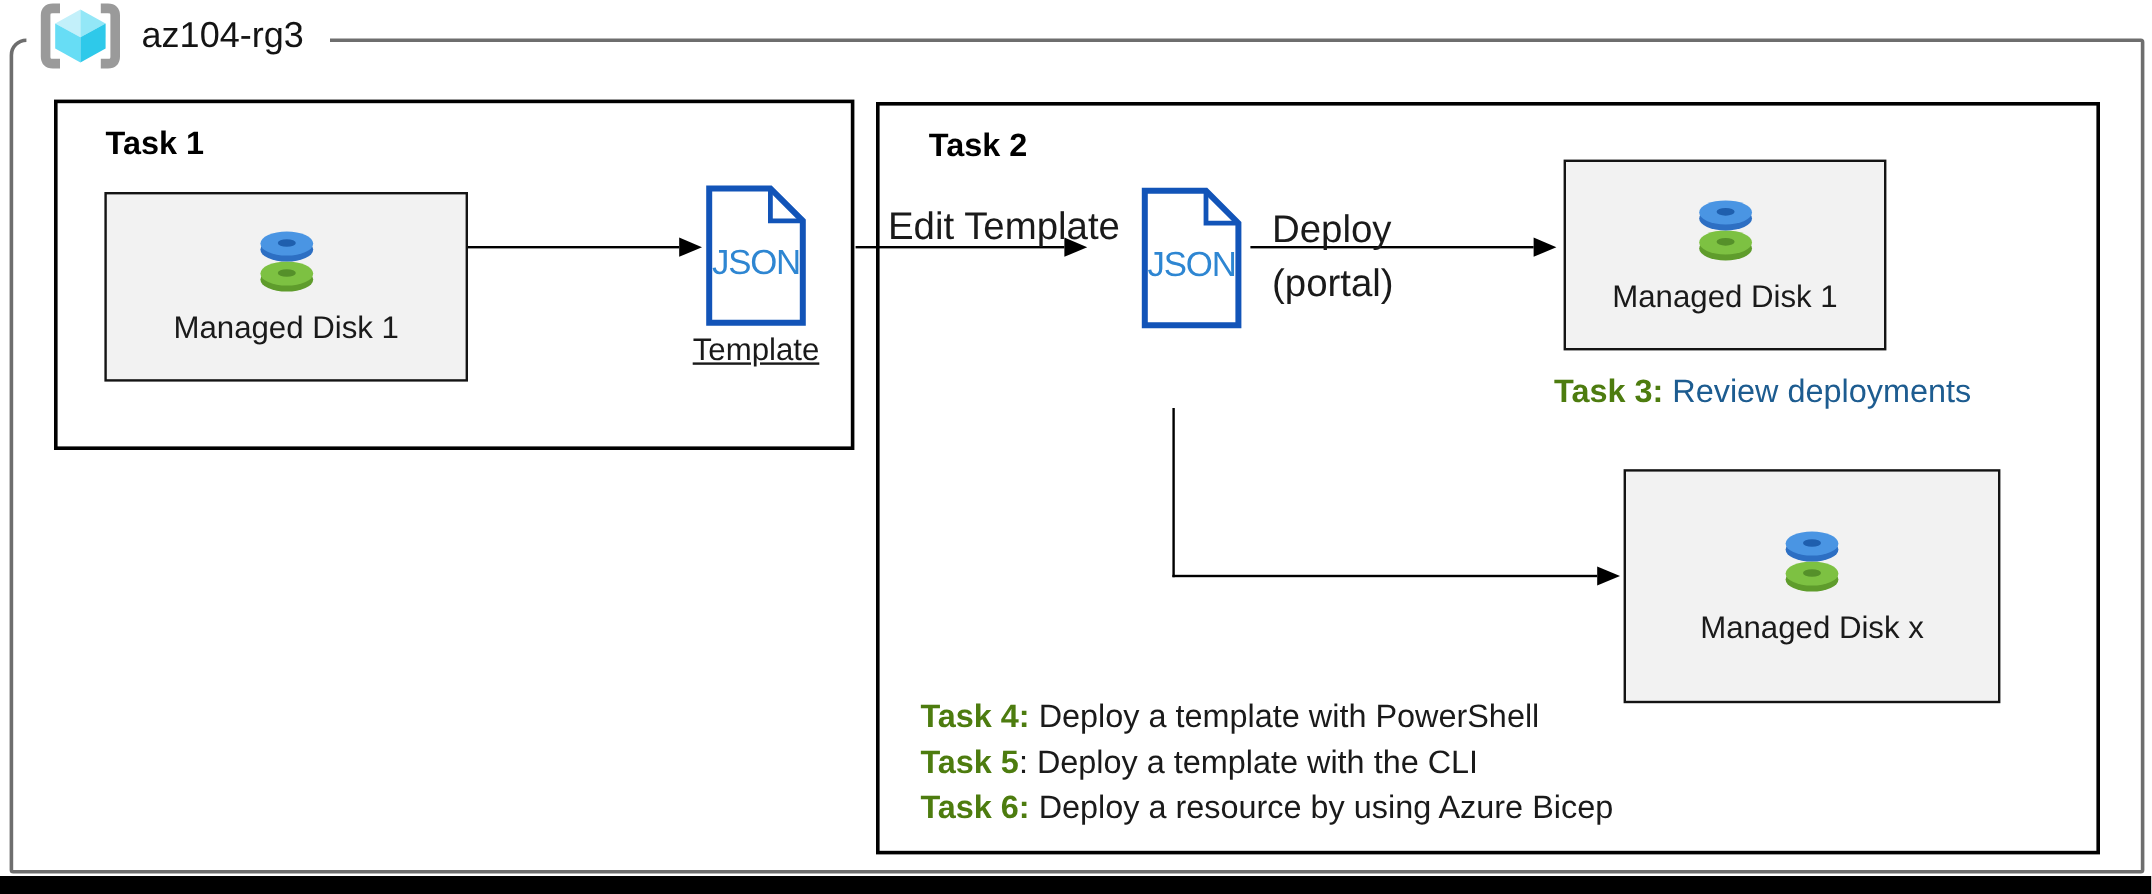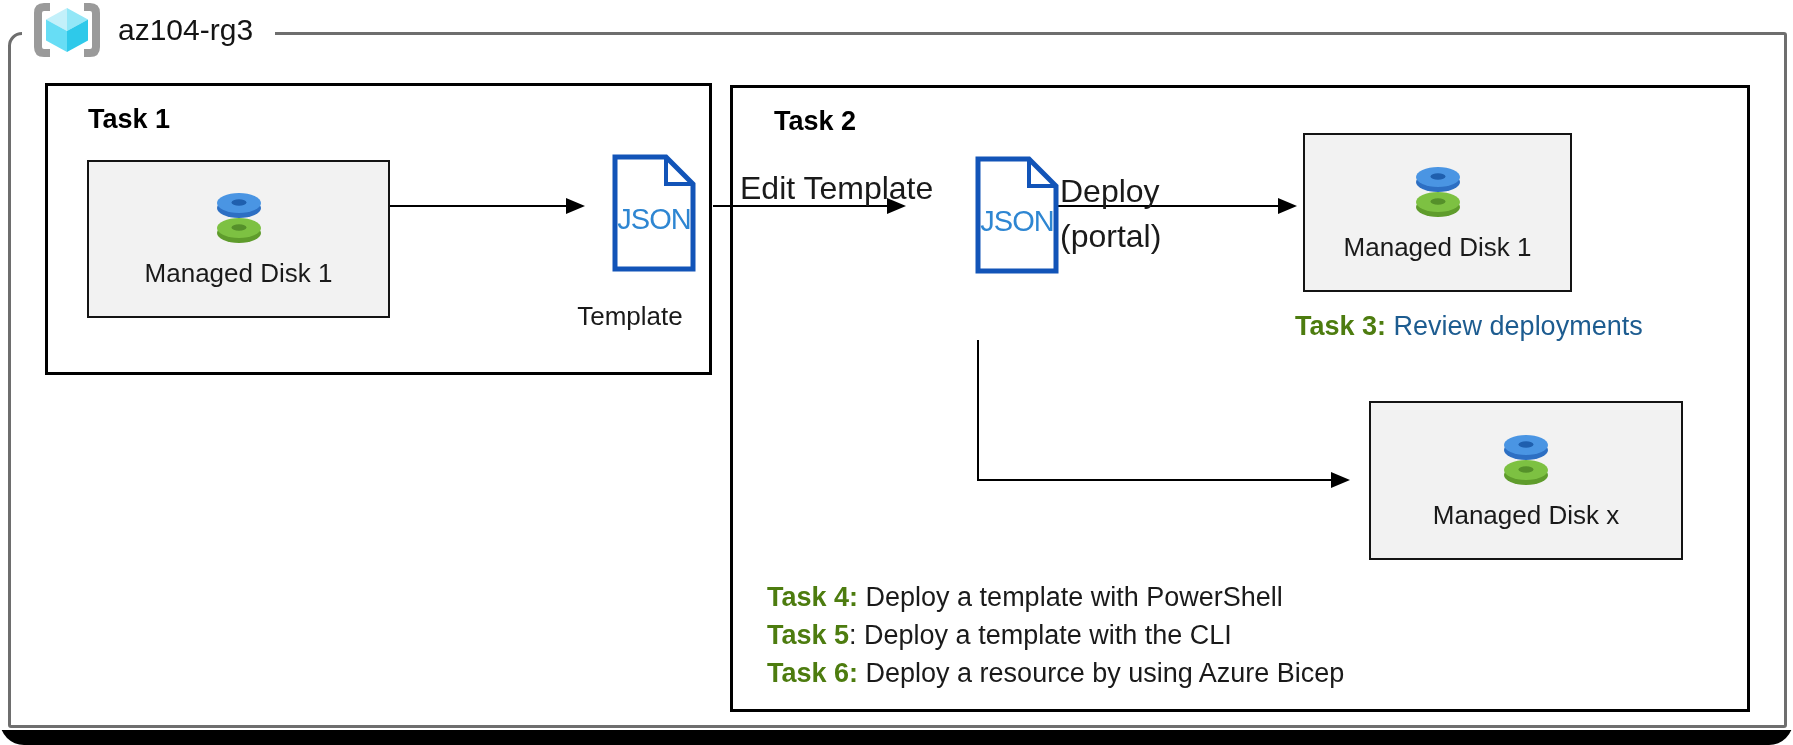--- a/index.html
+++ b/index.html
@@ -1,18 +1,18 @@
 <!DOCTYPE html>
 <html><head>
 <meta charset="utf-8">
 <style>
   html,body{margin:0;padding:0;background:#fff;}
   .stage{
     position:relative;width:1793px;height:745px;background:#ffffff;overflow:hidden;
-    font-family:"Liberation Sans", sans-serif;color:#1a1a1a;border-radius:24px;
+    font-family:"Liberation Sans", sans-serif;color:#1a1a1a;
   }
   .abs{position:absolute;}
   
   .rg-frame{
     left:8px;top:32px;width:1779px;height:696px;box-sizing:border-box;
     border:3px solid #6e6e6e;border-radius:14px 3px 3px 3px;background:transparent;
   }
   .bottom-bar{left:0;top:730px;width:1793px;height:15px;background:#000;}
   .rg-badge{
     left:22px;top:0;height:60px;display:flex;align-items:center;gap:16px;
@@ -25,23 +25,23 @@
   .task2-box{left:730px;top:85px;width:1020px;height:627px;}
   .task-title{font-size:27px;font-weight:700;color:#000000;white-space:nowrap;z-index:3;}
   
   .disk-card{
     box-sizing:border-box;background:#f2f2f2;border:2px solid #141414;
     display:flex;flex-direction:column;align-items:center;justify-content:center;gap:11px;z-index:2;
   }
   .disk-card .card-label{font-size:26px;color:#1a1a1a;white-space:nowrap;}
   .card-md1{left:87px;top:160px;width:303px;height:158px;}
   .card-md1r{left:1303px;top:133px;width:269px;height:159px;}
-  .card-mdx{left:1353px;top:401px;width:314px;height:159px;margin-left:16px;}
+  .card-mdx{left:1353px;top:391px;width:314px;height:195px;}
   
-  .json-doc{width:86px;height:120px;z-index:2;margin-left:24px;}
+  .json-doc{width:86px;height:120px;z-index:2;}
   .json-doc .doc-text{
     position:absolute;left:0;top:50px;width:100%;text-align:center;
     font-size:29px;color:#2e86d2;letter-spacing:-1px;
   }
   .doc1{left:587px;top:153px;}
   .doc2{left:950px;top:155px;}
   .caption{font-size:26px;color:#1a1a1a;text-align:center;white-space:nowrap;z-index:2;}
   
   .hline{height:2px;background:#000;z-index:1;}
   .vline{width:2px;background:#000;z-index:1;}
@@ -95,21 +95,21 @@
   <div class="abs hline" style="left:333px;top:205px;width:233px;"></div>
   <div class="abs arrowhead" style="left:566px;top:198px;"></div>
 
   <div class="abs json-doc doc1">
     <svg width="86" height="120" viewBox="0 0 86 120">
       <path d="M4 4 H55 L82 31 V116 H4 Z" fill="#ffffff" stroke="#1254b8" stroke-width="5"></path>
       <path d="M55 4 V31 H82" fill="none" stroke="#1254b8" stroke-width="4"></path>
     </svg>
     <span class="doc-text">JSON</span>
   </div>
-  <div class="abs caption" style="left:545px;top:301px;width:170px;">Template</div>
+  <div class="abs caption" style="left:545px;top:276px;width:170px;text-decoration:underline;">Template</div>
 
   <div class="abs task-box task2-box"></div>
   <div class="abs task-title" style="left:774px;top:106px;">Task 2</div>
 
   <div class="abs hline" style="left:713px;top:205px;width:174px;"></div>
   <div class="abs arrowhead" style="left:887px;top:198px;"></div>
   <div class="abs flow-label" style="left:740px;top:170px;width:190px;">Edit Template</div>
 
   <div class="abs json-doc doc2">
     <svg width="86" height="120" viewBox="0 0 86 120">

